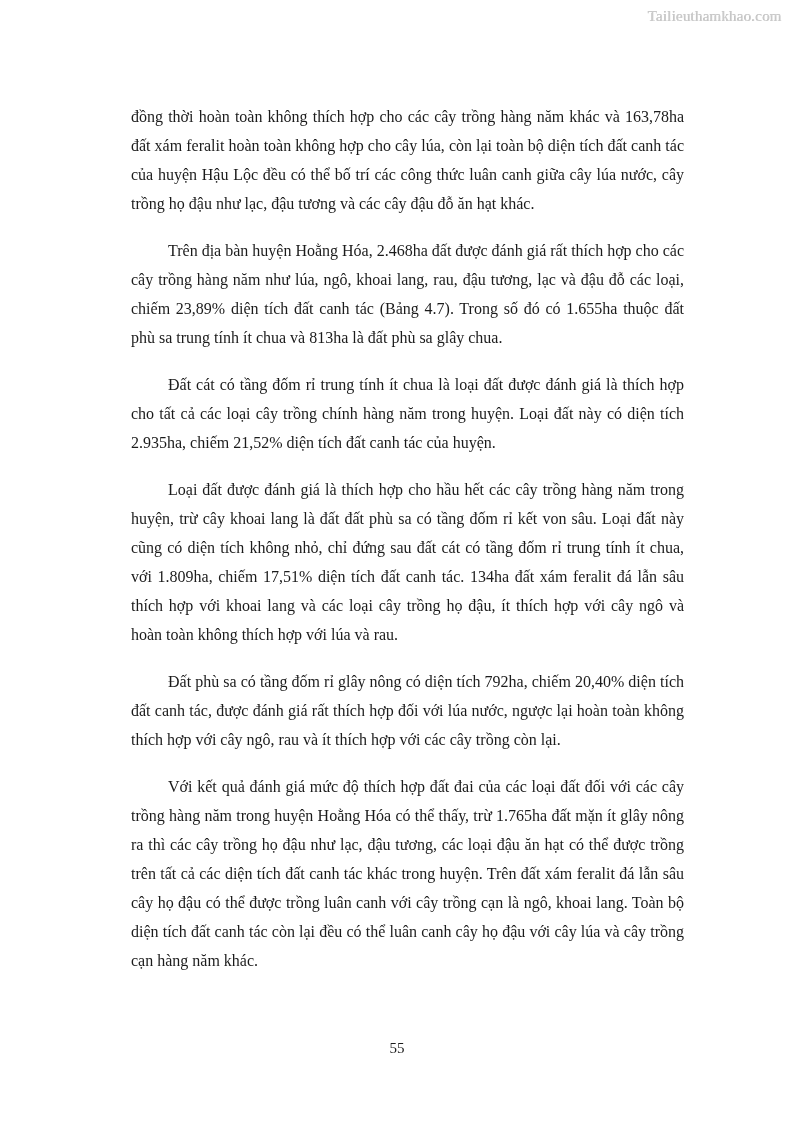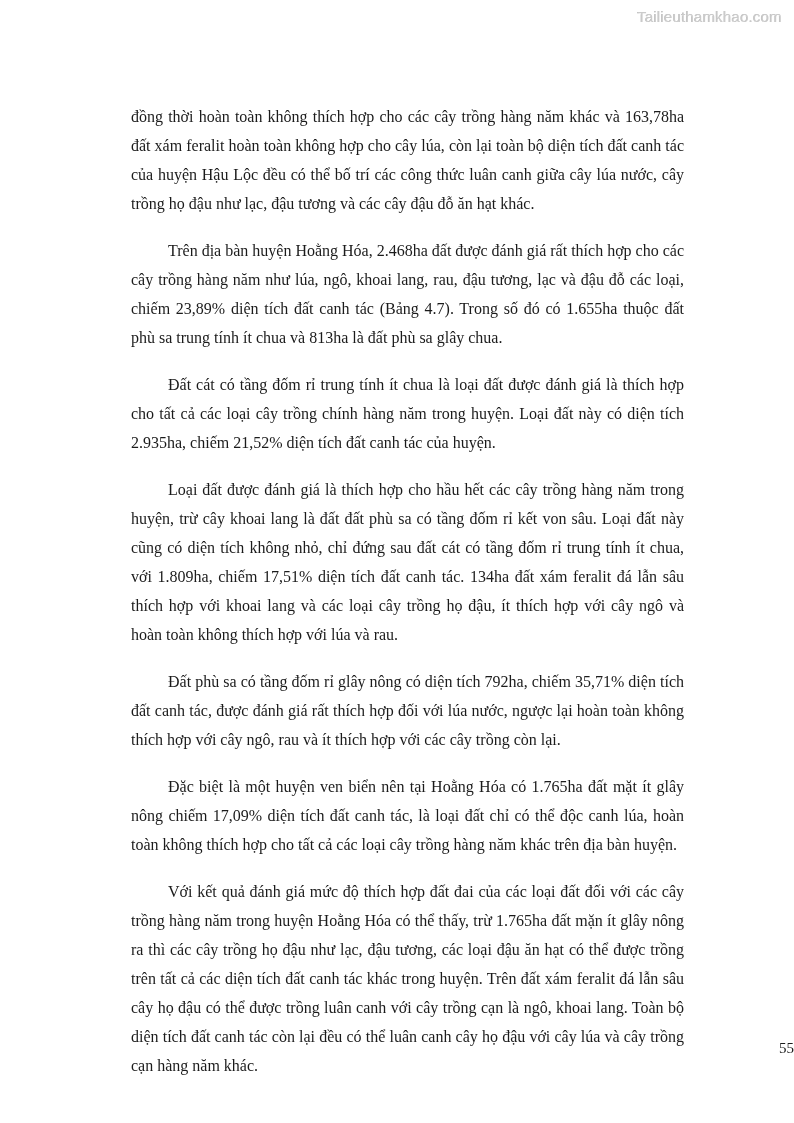--- a/index.html
+++ b/index.html
@@ -12,21 +12,21 @@
     width: 794px;
     height: 1123px;
     background: #ffffff;
     overflow: hidden;
     font-family: "Liberation Serif", serif;
   }
   .watermark {
     position: absolute;
     top: 8px;
     right: 12px;
-    font-family: Liberation Sans, sans-serif;
+    font-family: Liberation Serif, serif;
     font-size: 15px;
     letter-spacing: 0.2px;
     color: #cbcbcb;
     text-shadow: 1px 1px 0 #ffffff, -0.5px -0.5px 0 #bdbdbd;
     user-select: none;
   }
   .content {
     position: absolute;
     left: 113px;
     top: 84px;
@@ -43,38 +43,37 @@
     text-indent: 37px;
   }
   .content p.continuation {
     text-indent: 0;
   }
   .footer {
     position: absolute;
     top: 1040px;
     left: 0;
     width: 100%;
-    text-align: right;
+    text-align: center;
     font-family: "Liberation Serif", serif;
     font-size: 15px;
     color: #1b1b1b;
   }
 </style>
 </head>
 <body>
 
 <div class="page">
 
   <div class="watermark">Tailieuthamkhao.com</div>
 
   <div class="content">
     <p class="continuation">đồng thời hoàn toàn không thích hợp cho các cây trồng hàng năm khác và 163,78ha đất xám feralit hoàn toàn không hợp cho cây lúa, còn lại toàn bộ diện tích đất canh tác của huyện Hậu Lộc đều có thể bố trí các công thức luân canh giữa cây lúa nước, cây trồng họ đậu như lạc, đậu tương và các cây đậu đỗ ăn hạt khác.</p>
     <p>Trên địa bàn huyện Hoằng Hóa, 2.468ha đất được đánh giá rất thích hợp cho các cây trồng hàng năm như lúa, ngô, khoai lang, rau, đậu tương, lạc và đậu đỗ các loại, chiếm 23,89% diện tích đất canh tác (Bảng 4.7). Trong số đó có 1.655ha thuộc đất phù sa trung tính ít chua và 813ha là đất phù sa glây chua.</p>
     <p>Đất cát có tầng đốm rỉ trung tính ít chua là loại đất được đánh giá là thích hợp cho tất cả các loại cây trồng chính hàng năm trong huyện. Loại đất này có diện tích 2.935ha, chiếm 21,52% diện tích đất canh tác của huyện.</p>
     <p>Loại đất được đánh giá là thích hợp cho hầu hết các cây trồng hàng năm trong huyện, trừ cây khoai lang là đất đất phù sa có tầng đốm rỉ kết von sâu. Loại đất này cũng có diện tích không nhỏ, chỉ đứng sau đất cát có tầng đốm rỉ trung tính ít chua, với 1.809ha, chiếm 17,51% diện tích đất canh tác. 134ha đất xám feralit đá lẫn sâu thích hợp với khoai lang và các loại cây trồng họ đậu, ít thích hợp với cây ngô và hoàn toàn không thích hợp với lúa và rau.</p>
-    <p>Đất phù sa có tầng đốm rỉ glây nông có diện tích 792ha, chiếm 35,71% diện tích đất canh tác, được đánh giá rất thích hợp đối với lúa nước, ngược lại hoàn toàn không thích hợp với cây ngô, rau và ít thích hợp với các cây trồng còn lại.</p>
-    <p>Đặc biệt là một huyện ven biển nên tại Hoằng Hóa có 1.765ha đất mặt ít glây nông chiếm 17,09% diện tích đất canh tác, là loại đất chỉ có thể độc canh lúa, hoàn toàn không thích hợp cho tất cả các loại cây trồng hàng năm khác trên địa bàn huyện.</p>
+    <p>Đất phù sa có tầng đốm rỉ glây nông có diện tích 792ha, chiếm 20,40% diện tích đất canh tác, được đánh giá rất thích hợp đối với lúa nước, ngược lại hoàn toàn không thích hợp với cây ngô, rau và ít thích hợp với các cây trồng còn lại.</p>
     <p>Với kết quả đánh giá mức độ thích hợp đất đai của các loại đất đối với các cây trồng hàng năm trong huyện Hoằng Hóa có thể thấy, trừ 1.765ha đất mặn ít glây nông ra thì các cây trồng họ đậu như lạc, đậu tương, các loại đậu ăn hạt có thể được trồng trên tất cả các diện tích đất canh tác khác trong huyện. Trên đất xám feralit đá lẫn sâu cây họ đậu có thể được trồng luân canh với cây trồng cạn là ngô, khoai lang. Toàn bộ diện tích đất canh tác còn lại đều có thể luân canh cây họ đậu với cây lúa và cây trồng cạn hàng năm khác.</p>
   </div>
 
   <div class="footer">55</div>
 
 </div>
 
 </body></html>

